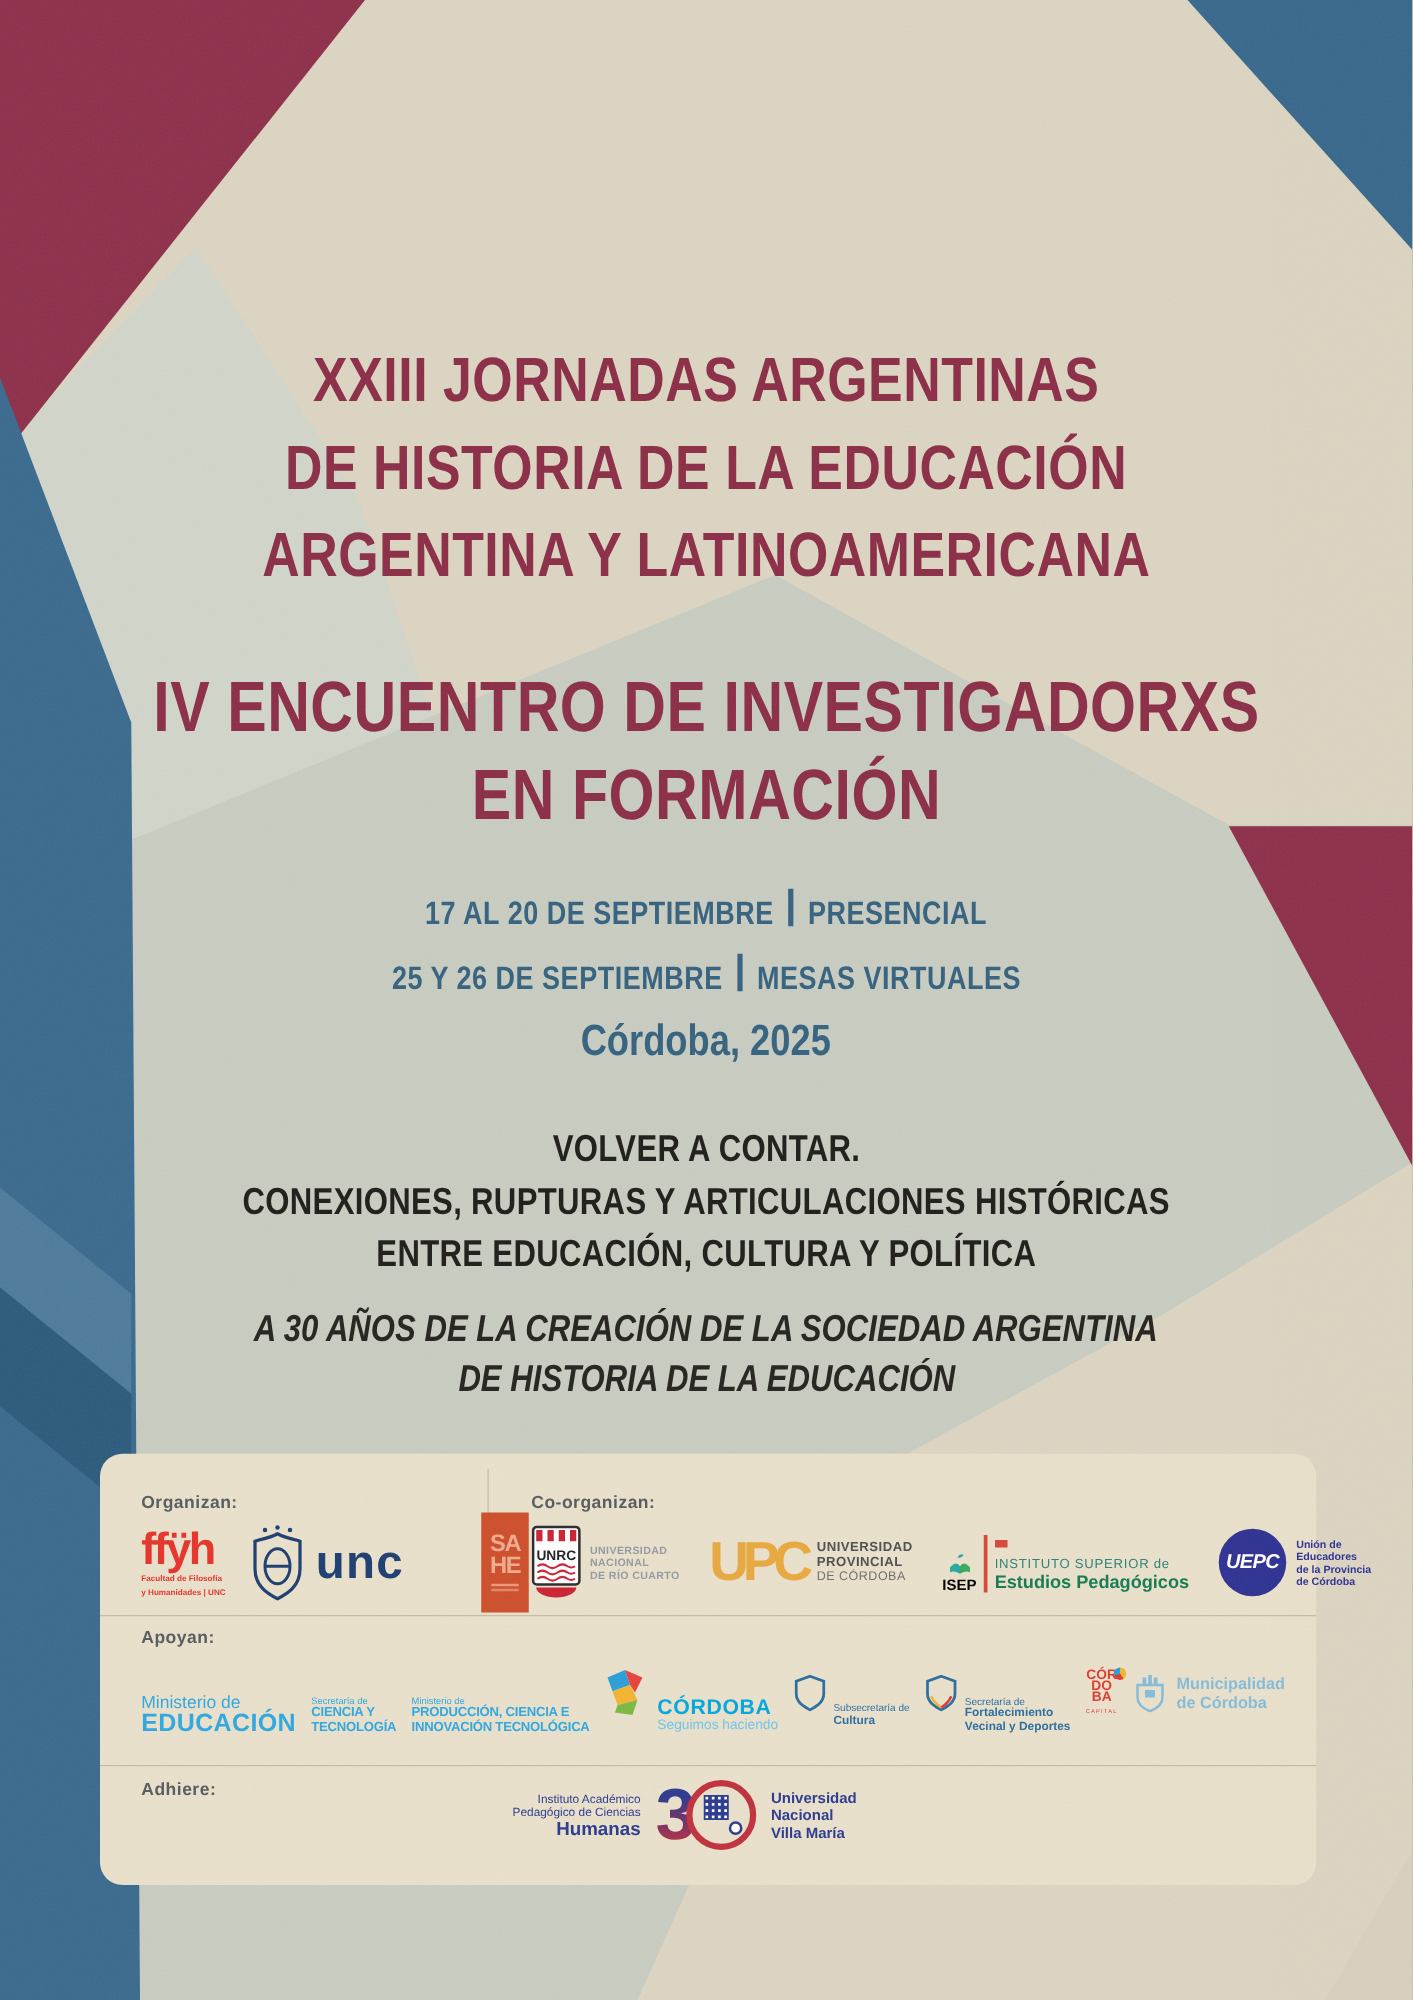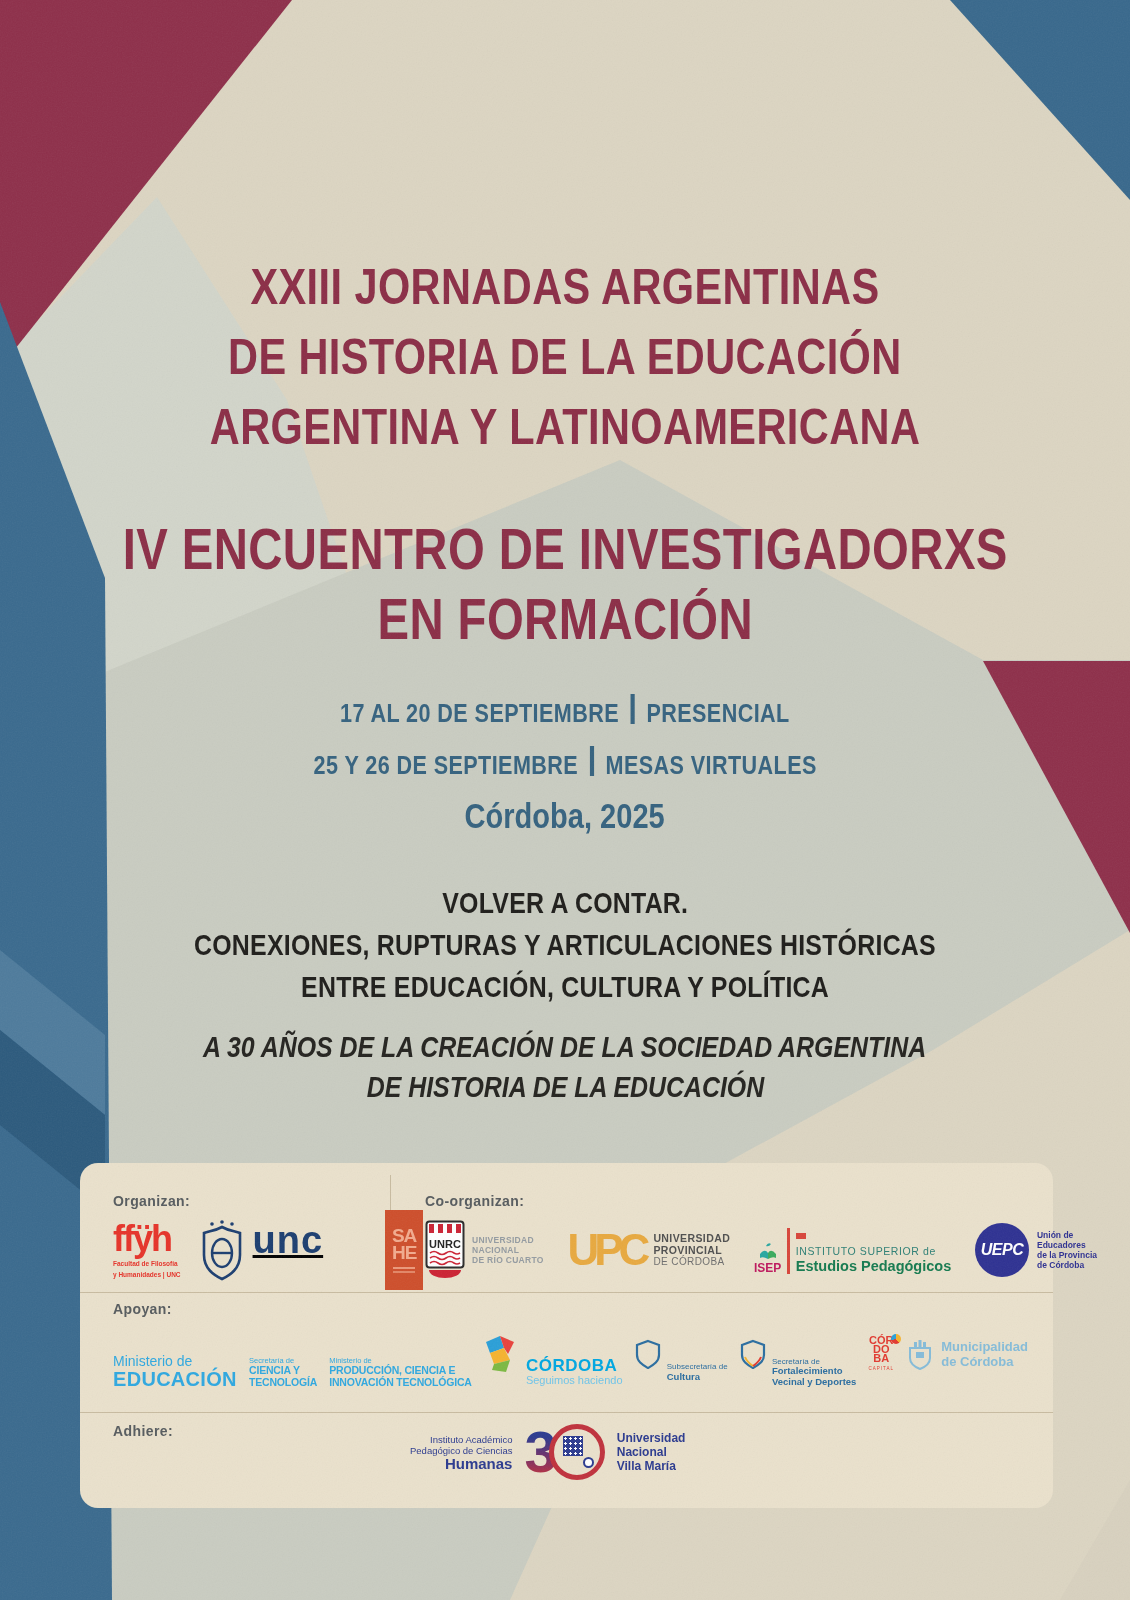--- a/index.html
+++ b/index.html
@@ -2,21 +2,21 @@
 <html><head>
 <meta charset="utf-8">
 <style>
   html,body{margin:0;padding:0;background:#b9b2a1;}
   .poster{position:relative;width:1130px;height:1600px;overflow:hidden;
           background:#dcd5c2;font-family:"Liberation Sans",sans-serif;}
   svg.bg{position:absolute;inset:0;display:block;}
   .grain{position:absolute;inset:0;pointer-events:none;opacity:.07;}
 
   
-  .cline{position:absolute;left:0;width:1130px;text-align:center;white-space:nowrap;}
+  .cline{position:absolute;left:0;width:1130px;text-align:center;white-space:nowrap;margin-top:17px;}
   .cx{display:inline-block;transform:scaleX(.83);transform-origin:50% 50%;white-space:nowrap;}
   .title{font-weight:bold;font-size:50px;color:#8b2d46;letter-spacing:.5px;}
   .subtitle{font-weight:bold;font-size:57px;color:#8b2d46;letter-spacing:.5px;}
   .dateline{font-weight:bold;font-size:26px;color:#35627f;letter-spacing:.5px;}
   .datesep{display:inline-block;width:5px;height:30px;background:#35627f;margin:0 14px;vertical-align:-2px;}
   .cityline{font-weight:bold;font-size:35px;color:#35627f;}
   .theme{font-weight:bold;font-size:30px;color:#1e1d1a;letter-spacing:.3px;}
   .anniv{font-weight:bold;font-style:italic;font-size:30px;color:#24231f;}
 
   
@@ -24,40 +24,40 @@
   .vdiv{position:absolute;left:310px;top:12px;width:1px;height:112px;background:rgba(150,130,95,.4);}
   .hdiv{position:absolute;left:0;width:973px;height:1px;background:rgba(150,130,95,.4);}
   .plabel{position:absolute;font-size:14px;font-weight:bold;color:#565b5e;letter-spacing:.4px;}
   .lrow{position:absolute;display:flex;align-items:center;}
 
   
   .ffyh{display:flex;flex-direction:column;align-items:flex-start;}
   .ffyh .word{font-weight:bold;font-size:36px;color:#e63329;letter-spacing:-2px;line-height:34px;}
   .ffyh .sub{font-size:6.5px;font-weight:bold;color:#e63329;line-height:7.5px;margin-top:4px;}
   
-  .unc{display:flex;align-items:flex-start;gap:8px;text-decoration:underline;}
+  .unc{display:flex;align-items:center;gap:8px;}
   .unc .word{font-weight:bold;font-size:38px;color:#1c3e70;letter-spacing:1px;}
   
   .sahe{width:38px;height:80px;background:#ce4e2b;display:flex;flex-direction:column;align-items:center;justify-content:center;gap:0;margin-left:44px;}
   .sahe .ltr{font-weight:bold;font-size:19px;line-height:17px;color:#f2ab8e;letter-spacing:-1px;}
   .sahe .bar{width:22px;height:2px;background:#f2ab8e;margin-top:6px;opacity:.8;}
   .sahe .bar2{width:22px;height:2px;background:#f2ab8e;margin-top:2px;opacity:.6;}
 
   
   .unrc{display:flex;align-items:center;gap:7px;}
   .greytxt{font-size:8.5px;line-height:10px;color:#949ba1;font-weight:bold;letter-spacing:.3px;}
   
   .upc{display:flex;align-items:center;gap:8px;}
   .upc .word{font-weight:bold;font-size:44px;color:#e8a93f;letter-spacing:-5px;line-height:44px;}
   .upc .l1{font-size:10.5px;line-height:12px;color:#4f4f4f;font-weight:bold;letter-spacing:.4px;}
   .upc .l3{font-size:10px;line-height:12px;color:#6e6e6e;letter-spacing:.4px;}
   
   .isep{display:flex;align-items:flex-end;gap:6px;}
   .isep .left{display:flex;flex-direction:column;align-items:center;}
-  .isep .acr{font-size:12px;font-weight:bold;color:#be185d;line-height:12px;}
+  .isep .acr{font-size:12px;font-weight:bold;color:#000000;line-height:12px;}
   .isep .redbar{width:2.5px;height:46px;background:#d8453a;}
   .isep .l1{font-size:10.5px;color:#2f8076;letter-spacing:.6px;line-height:13px;}
   .isep .l2{font-size:14.5px;font-weight:bold;color:#157a4f;line-height:16px;}
   .flag{width:10px;height:6px;background:#d8453a;display:inline-block;margin-bottom:2px;}
   
   .uepc{display:flex;align-items:center;gap:8px;}
   .uepc .circ{width:54px;height:54px;border-radius:50%;background:#2e3192;display:flex;align-items:center;justify-content:center;
               color:#fff;font-weight:bold;font-style:italic;font-size:16px;letter-spacing:-.5px;}
   .uepc .txt{font-size:8.5px;line-height:10px;font-weight:bold;color:#2e3192;}
 

